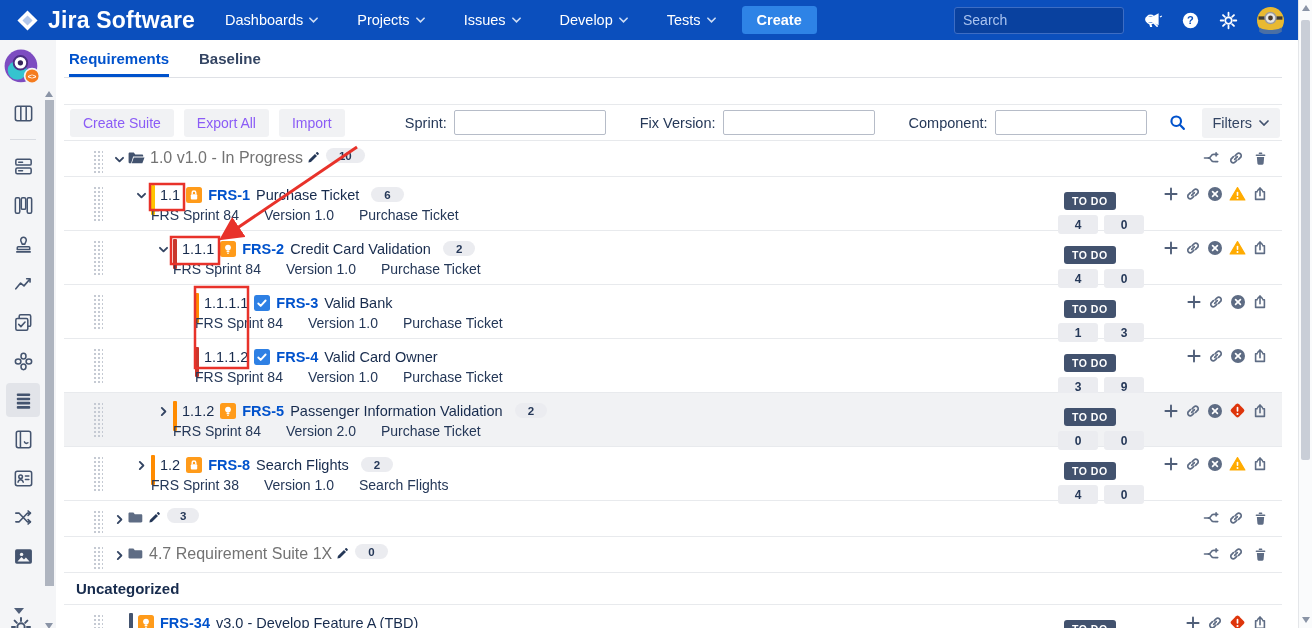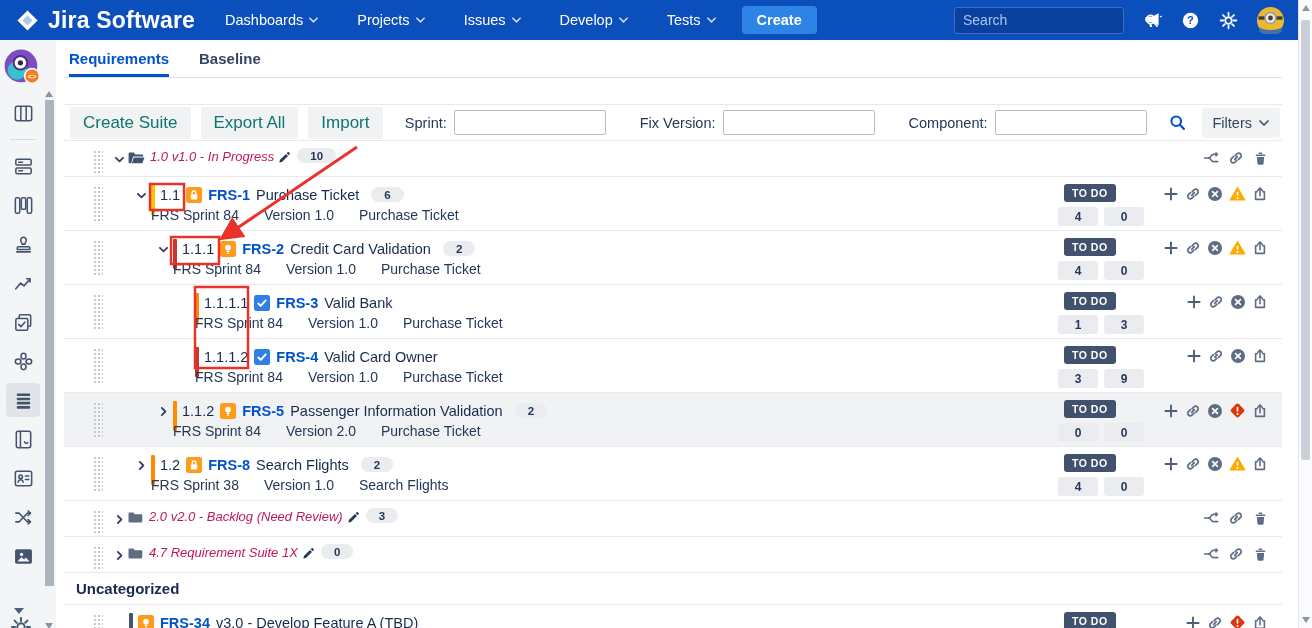--- a/index.html
+++ b/index.html
@@ -43,21 +43,21 @@
   .side-gear { position:absolute; left:10px; bottom:-10px; }
 
   
   .content { position:absolute; left:56px; top:40px; width:1242px; height:588px; background:#fff; padding:0 16px 0 8px; }
   .tabs-wrap { border-bottom:1px solid #DFE1E6; padding:10px 0 0 5px; height:38px; display:flex; gap:30px; }
   .tab { font-size:15px; font-weight:600; color:#344563; cursor:pointer; border-bottom:3px solid transparent; }
   .tab.active { color:#0052CC; border-bottom-color:#0052CC; }
 
   .toolbar { margin-top:26px; height:37px; border-top:1px solid #E7E9EC; border-bottom:1px solid #E7E9EC;
              display:flex; align-items:center; padding:0 2px 0 6px; }
-  .tb-btn { background:#F1F2F4; border:none; border-radius:3px; color:#0f766e; font-size:17px; font-family:inherit;
+  .tb-btn { background:#F1F2F4; border:none; border-radius:3px; color:#8b5cf6; font-size:14px; font-family:inherit;
             padding:6px 13px; margin-right:10px; cursor:pointer; }
   .tb-fields { margin-left:auto; display:flex; align-items:center; gap:34px; }
   .tb-field { display:flex; align-items:center; gap:7px; }
   .tb-field label { font-size:14.5px; color:#253858; }
   .tb-field input { width:152px; height:25px; border:1px solid #B6BCC8; border-radius:2px; font-family:inherit; font-size:13px; padding:0 6px; }
   .tb-search { margin-left:22px; cursor:pointer; }
   .filters-btn { margin-left:16px; background:#F1F2F4; border:none; border-radius:3px; color:#344563; font-size:14.5px;
                  font-family:inherit; padding:7px 11px; display:flex; align-items:center; gap:7px; cursor:pointer; }
 
   
@@ -73,24 +73,24 @@
   .indent { flex:0 0 auto; }
   .chev { width:16px; height:18px; flex:0 0 auto; margin-top:2px; cursor:pointer; display:flex; align-items:center; justify-content:center; }
   .bar { width:4px; height:30px; border-radius:1px; flex:0 0 auto; margin:1px 5px 0 2px; }
   .main { min-width:0; }
   .line1 { display:flex; align-items:center; gap:6px; height:21px; }
   .num { font-size:14.5px; color:#172B4D; white-space:nowrap; }
   .ikey { font-size:14.5px; color:#0052CC; text-decoration:none; white-space:nowrap;font-weight:bold; }
   .ititle { font-size:14.5px; color:#172B4D; white-space:nowrap; }
   .line2 { display:flex; gap:25px; margin-left:-9px; margin-top:2px; font-size:14px; color:#253858; white-space:nowrap; }
   .pill-badge { background:#EBECF0; border-radius:10px; padding:1.5px 13px; font-size:11.5px; font-weight:700; color:#253858; margin-left:6px; }
-  .suite-title { font-size:13px; color:#be185d; margin:1px 0 0 5px; white-space:nowrap;font-style:italic; }
+  .suite-title { font-size:16px; color:#737373; margin:1px 0 0 5px; white-space:nowrap; }
   .folder { margin-top:2px; }
   .pencil { margin:3px 0 0 3px; cursor:pointer; }
-  .r-status { position:absolute; left:994px; top:6px; width:116px; }
+  .r-status { position:absolute; left:994px; top:14px; width:116px; }
   .lozenge { display:inline-block; margin-left:6px; background:#42526E; color:#fff; font-size:10.5px; font-weight:700;
              letter-spacing:.5px; padding:3px 8px; border-radius:3px; }
   .counts { display:flex; gap:6px; margin-top:5px; }
   .cnt { width:40px; text-align:center; background:#EBECF0; border-radius:3px; font-size:12px; font-weight:700; color:#253858; padding:2.5px 0; }
   .r-actions { position:absolute; right:14px; top:9px; display:flex; gap:6px; align-items:center; }
   .row.suite .r-actions { top:9px; gap:9px; }
   .act { cursor:pointer; display:inline-flex; line-height:0; }
 
   
   .annot { position:absolute; left:0; top:0; z-index:30; pointer-events:none; }
@@ -938,21 +938,20 @@
               <svg viewBox="0 0 16 16" width="15" height="15">
                 <path d="M6.2 4.2L10 8l-3.8 3.8" stroke="#344563" stroke-width="2" fill="none" stroke-linecap="round" stroke-linejoin="round"></path>
               </svg>
             </span>
           </span>
           <span class="folder"><span class="ic">
               <svg viewBox="0 0 17 15" width="17" height="15">
                 <path fill="#5E6C84" d="M1.5 3.6c0-.7.5-1.2 1.2-1.2h3.7l1.4 1.8h6.3c.7 0 1.2.5 1.2 1.2v5.9c0 .7-.5 1.2-1.2 1.2H2.7c-.7 0-1.2-.5-1.2-1.2z"></path>
               </svg>
             </span></span>
-          <span class="suite-title">2.0 v2.0 - Backlog (Need Review)</span>
           <span class="pencil"><span class="ic">
               <svg viewBox="0 0 15 15" width="14" height="14">
                 <path fill="#253858" d="M9.6 3.2l2.2 2.2-6.5 6.5-2.7.5.5-2.7zM10.4 2.4l1-1c.3-.3.9-.3 1.2 0l1 1c.3.3.3.9 0 1.2l-1 1z"></path>
               </svg>
             </span></span>
           <span class="pill-badge">3</span>
           <div class="r-actions">
             <span class="act">
               <span class="ic">
                 <svg viewBox="0 0 16 16" width="16" height="16">

